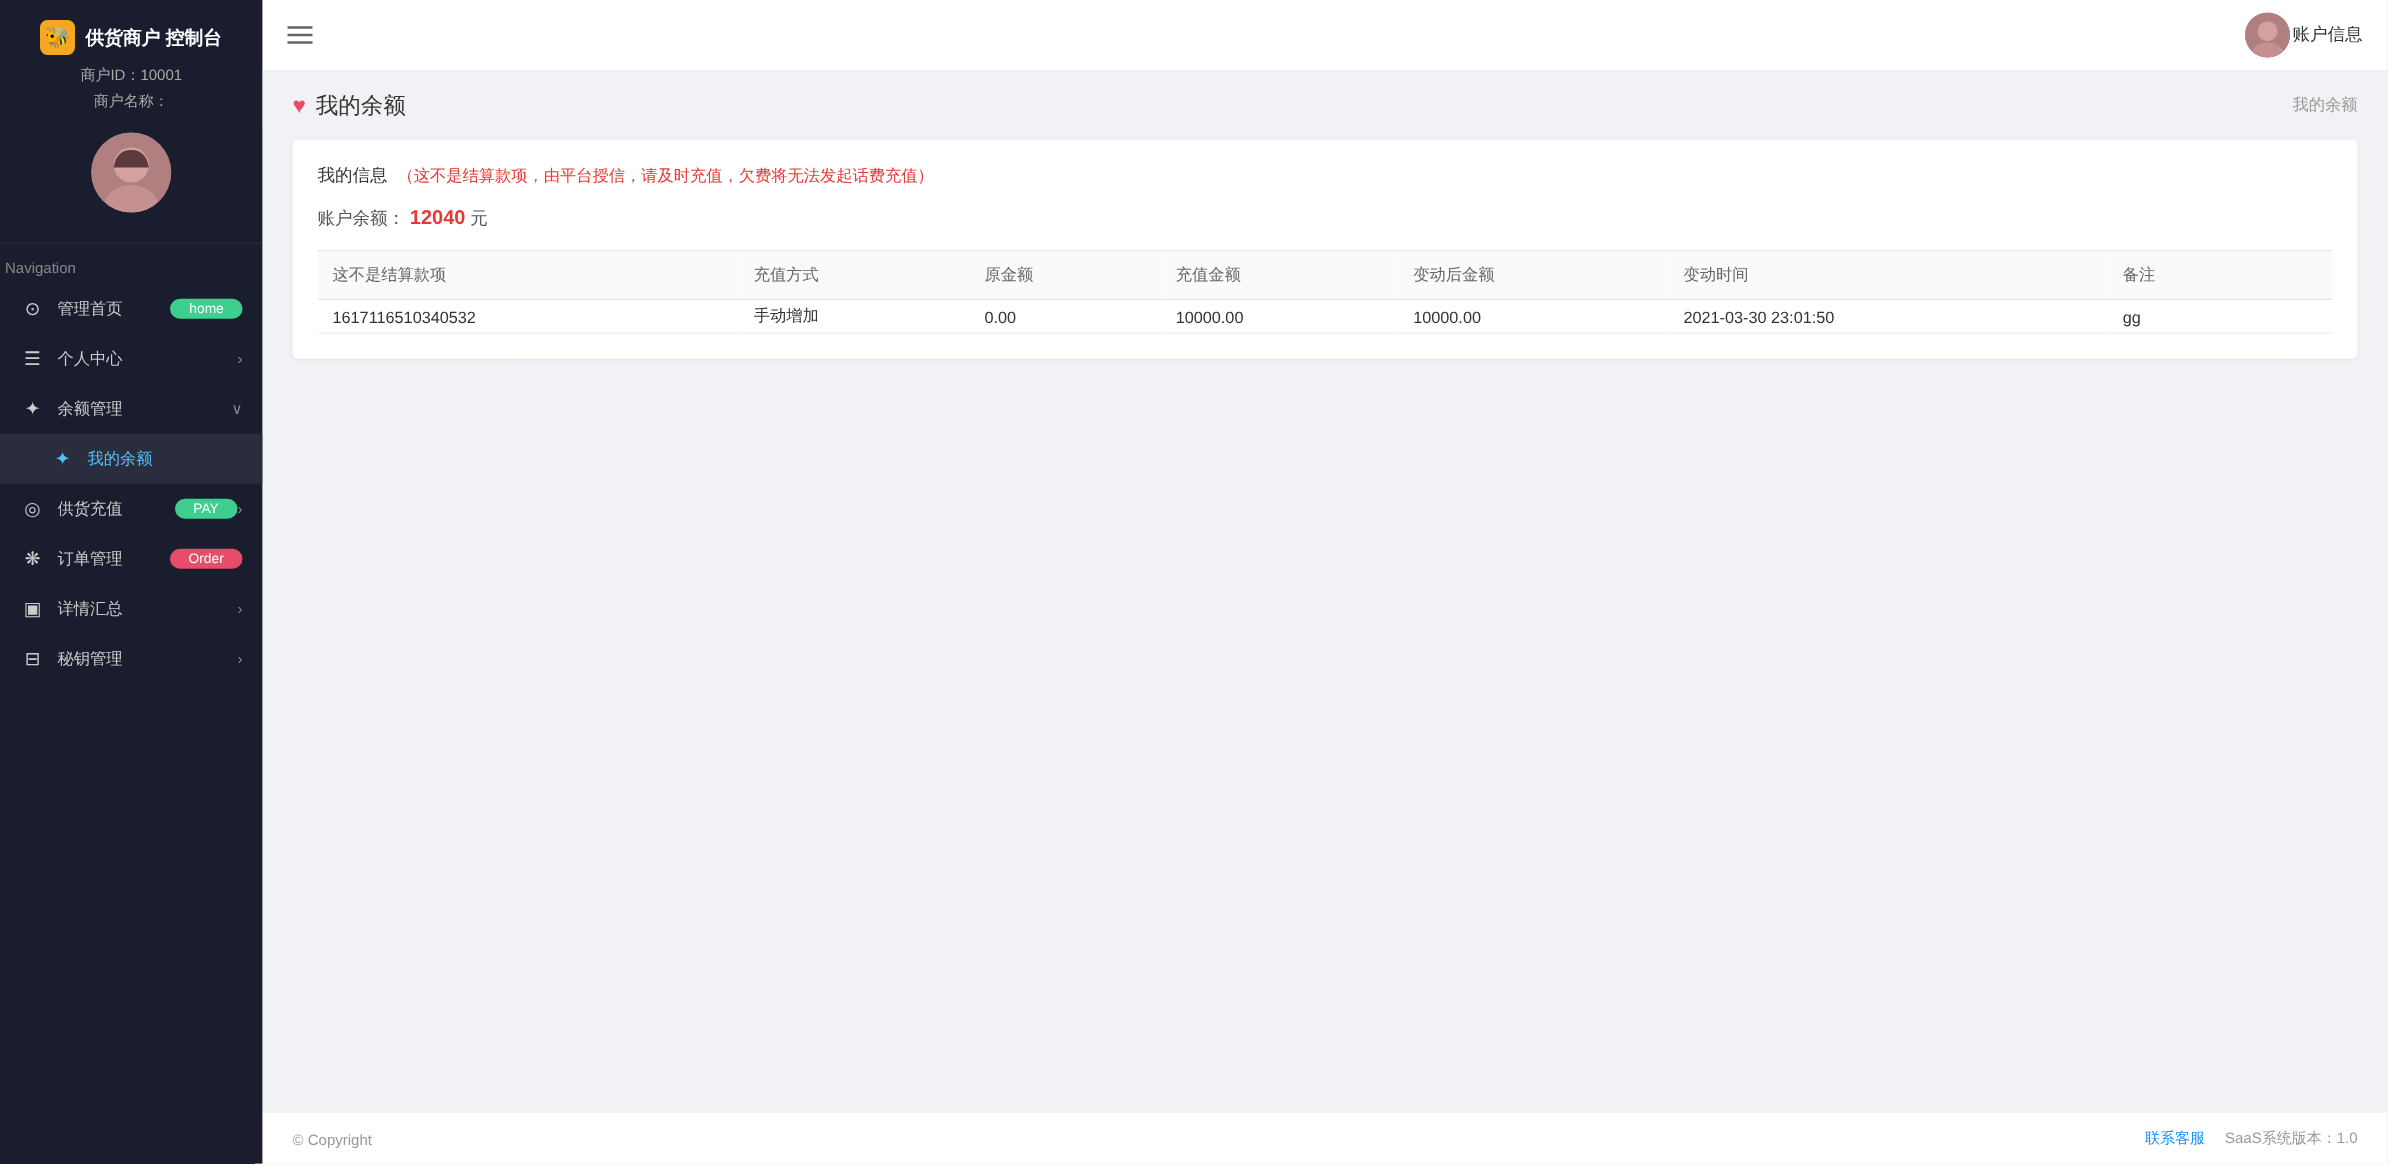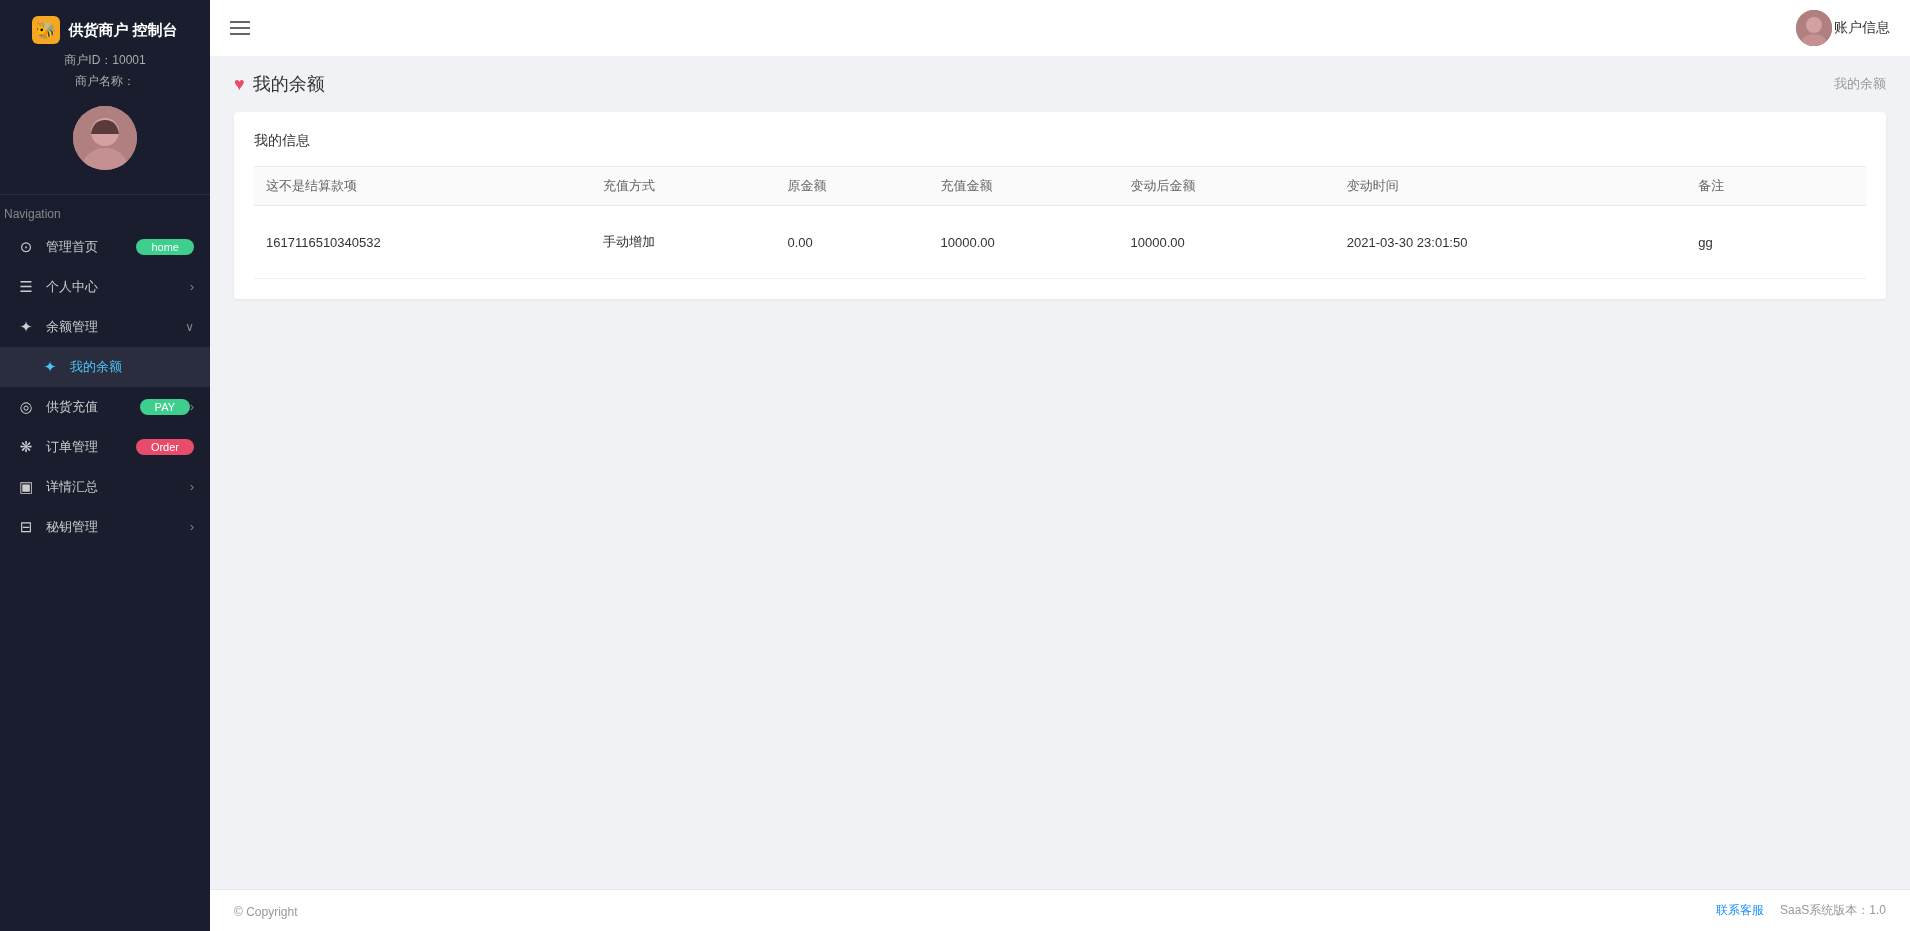--- a/index.html
+++ b/index.html
@@ -224,21 +224,21 @@
     th {
       background: #fafafa;
       padding: 10px 12px;
       text-align: left;
       font-weight: normal;
       color: #666;
       border-bottom: 1px solid #e8e8e8;
       border-top: 1px solid #e8e8e8;
     }
     td {
-      padding: 27px 12px;
+      padding: 4px 12px;
       color: #333;
       border-bottom: 1px solid #f0f0f0;
     }
 
     
     .footer {
       background: #fff;
       padding: 12px 24px;
       display: flex;
       justify-content: space-between;
@@ -349,22 +349,28 @@
       <div class="page-title">
         <span class="page-title-heart">♥</span>
         <span>我的余额</span>
       </div>
       <div class="breadcrumb">我的余额</div>
     </div>
 
     <div class="card">
       <div class="info-header">
         <span>我的信息</span>
+        <span class="info-warning">（这不是结算款项，由平台授信，请及时充值，欠费将无法发起话费充值）</span>
       </div>
 
+      <div class="balance-row">
+        <span>账户余额：</span>
+        <span class="balance-amount">12040</span>
+        <span>元</span>
+      </div>
 
       <table>
         <thead>
           <tr>
             <th>这不是结算款项</th>
             <th>充值方式</th>
             <th>原金额</th>
             <th>充值金额</th>
             <th>变动后金额</th>
             <th>变动时间</th>

